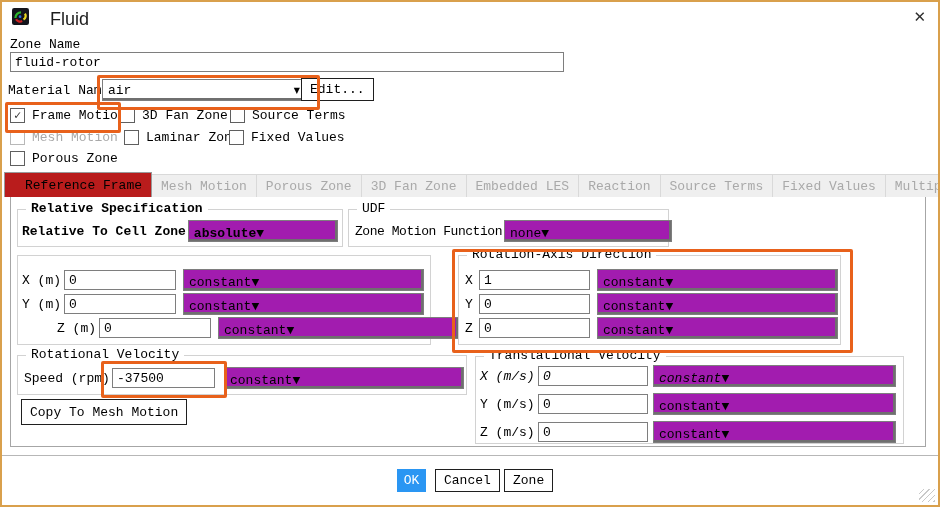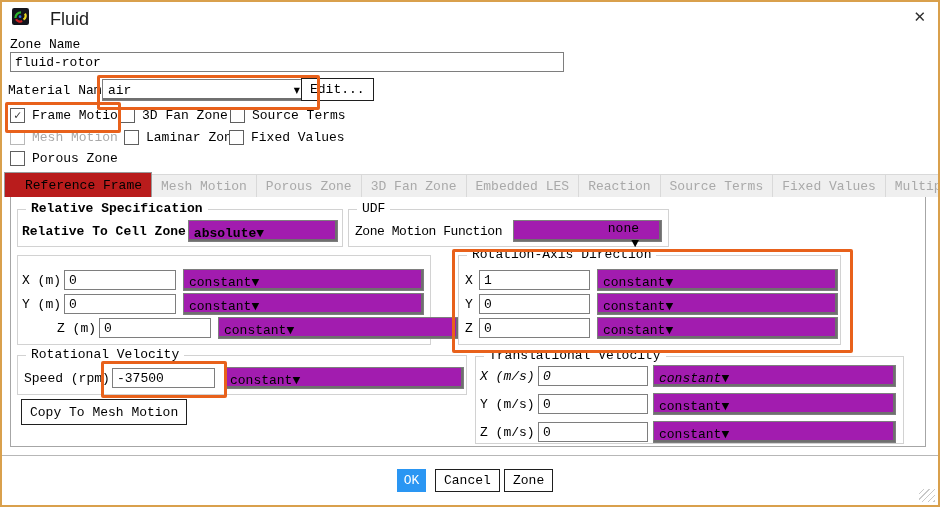--- a/index.html
+++ b/index.html
@@ -132,21 +132,21 @@
           <span class="txt">absolute</span>
           <span class="arrow">▼</span>
         </div>
       </div>
     </div>
 
     <div class="grp" style="left:337px;top:12px;width:321px;height:38px;">
       <span class="gt">UDF</span>
       <div class="row" style="left:6px;top:10px;">
         <span class="rl tight">Zone Motion Function</span>
-        <div class="rdd" style="width:149px;margin-left:11px;flex-direction:column;">
+        <div class="rdd" style="width:168px;margin-left:2px;">
           <span class="txt">none</span>
           <span class="arrow">▼</span>
         </div>
       </div>
     </div>
 
     <div class="grp" style="left:6px;top:58px;width:414px;height:90px;">
       <div class="row" style="left:4px;top:13px;">
         <span class="rl" style="width:42px;">X (m)</span>
         <input class="rin" style="width: 112px;" value="0">

